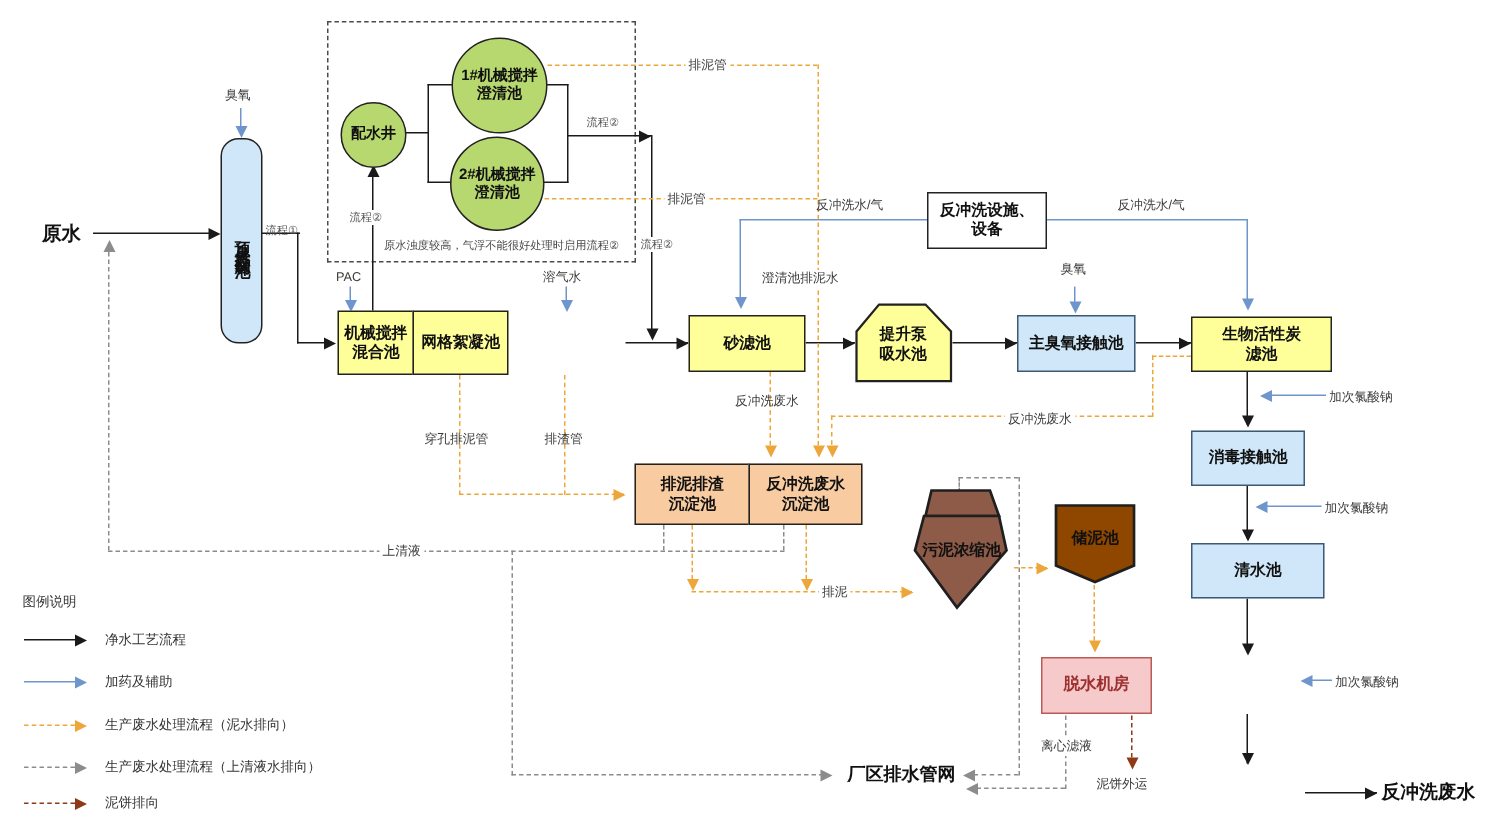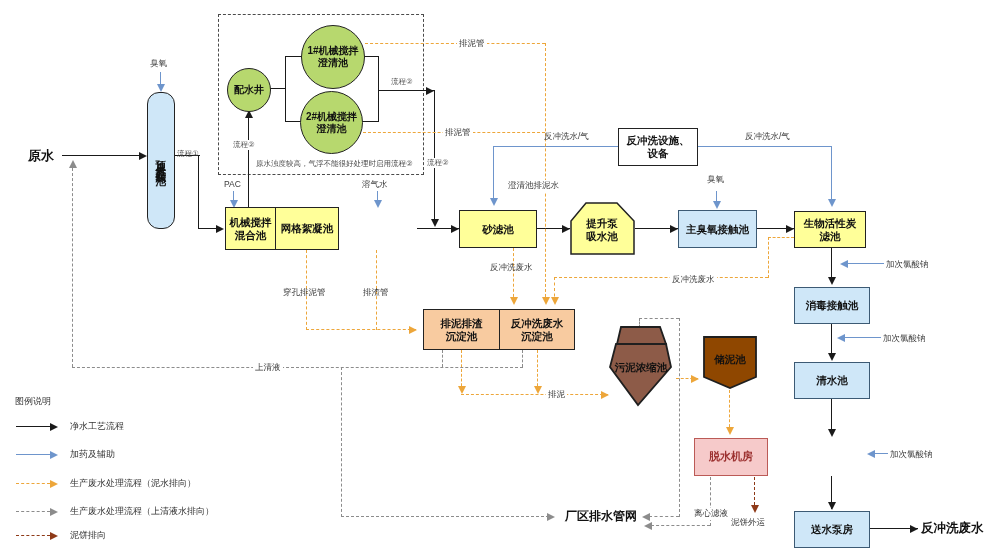--- a/index.html
+++ b/index.html
@@ -196,21 +196,21 @@
   <svg style="left:568px;top:200px" width="70" height="57" viewBox="0 0 70 57">
     <polygon points="18,3 49,3 66,21 66,54 3,54 3,21" fill="var(--f-yellow)" stroke="#222" stroke-width="1.5"></polygon>
   </svg>
   <div class="overlay" style="left:570px;top:210px;width:64px;height:40px">
     <span class="inner" style="width:36px">提升泵吸水池</span>
   </div>
 
   <div class="node blue" style="left:678px;top:210px;width:79px;height:38px">
     <span class="inner">主臭氧接触池</span>
   </div>
-  <div class="node yellow" style="left:794px;top:211px;width:72px;height:37px">
+  <div class="node yellow" style="left:794px;top:211px;width:94px;height:37px">
     <span class="inner" style="width:58px">生物活性炭滤池</span>
   </div>
 
   <div class="node white" style="left:618px;top:128px;width:80px;height:38px;font-size:10.5px">
     <span class="inner" style="width:66px">反冲洗设施、设备</span>
   </div>
 
   <div class="node peach" style="left:423px;top:309px;width:77px;height:41px">
     <span class="inner" style="width:48px">排泥排渣沉淀池</span>
   </div>
@@ -233,25 +233,22 @@
     <span class="inner">储泥池</span>
   </div>
 
   <div class="node blue" style="left:794px;top:287px;width:76px;height:37px">
     <span class="inner">消毒接触池</span>
   </div>
 
   <div class="node pinkbox" style="left:694px;top:438px;width:74px;height:38px;font-size:11px">
     <span class="inner">脱水机房</span>
   </div>
-  <div class="node blue" style="left:794px;top:362px;width:76px;height:37px">
+  <div class="node blue" style="left:794px;top:362px;width:89px;height:37px">
     <span class="inner">清水池</span>
-  </div>
-  <div class="node blue" style="left:794px;top:511px;width:76px;height:37px">
-    <span class="inner">送水泵房</span>
   </div>
 
   <div class="lbl med" style="left:921px;top:520px;font-size:12.5px">反冲洗废水</div>
   <div class="lbl med" style="left:565px;top:508px">厂区排水管网</div>
 
   <div class="lbl" style="left:150px;top:58px">臭氧</div>
   <div class="lbl tiny" style="left:177px;top:149px">流程①</div>
   <div class="lbl tiny" style="left:391px;top:77px">流程②</div>
   <div class="lbl tiny wbg" style="left:425px;top:158px">流程②</div>
   <div class="lbl tiny wbg" style="left:231px;top:140px">流程②</div>
@@ -266,21 +263,21 @@
   <div class="lbl" style="left:707px;top:174px">臭氧</div>
   <div class="lbl" style="left:490px;top:262px">反冲洗废水</div>
   <div class="lbl wbg" style="left:670px;top:274px">反冲洗废水</div>
   <div class="lbl" style="left:283px;top:287px">穿孔排泥管</div>
   <div class="lbl" style="left:363px;top:287px">排渣管</div>
   <div class="lbl wbg" style="left:253px;top:362px">上清液</div>
   <div class="lbl wbg" style="left:546px;top:389px">排泥</div>
   <div class="lbl" style="left:886px;top:259px">加次氯酸钠</div>
   <div class="lbl" style="left:883px;top:333px">加次氯酸钠</div>
   <div class="lbl" style="left:890px;top:449px">加次氯酸钠</div>
-  <div class="lbl wbg" style="left:692px;top:508px">离心滤液</div>
+  <div class="lbl wbg" style="left:692px;top:492px">离心滤液</div>
   <div class="lbl" style="left:731px;top:517px">泥饼外运</div>
 
   <div class="leg-title" style="left:15px;top:395px">图例说明</div>
 
   <div class="leg-row" style="left:16px;top:420px">
     <div class="leg-line" style="border-top:1.8px solid var(--c-flow)"></div>
     <div class="ah r ck" style="position:relative;left:-2px;top:0"></div>
     <span class="leg-lbl">净水工艺流程</span>
   </div>
   <div class="leg-row" style="left:16px;top:448px">

